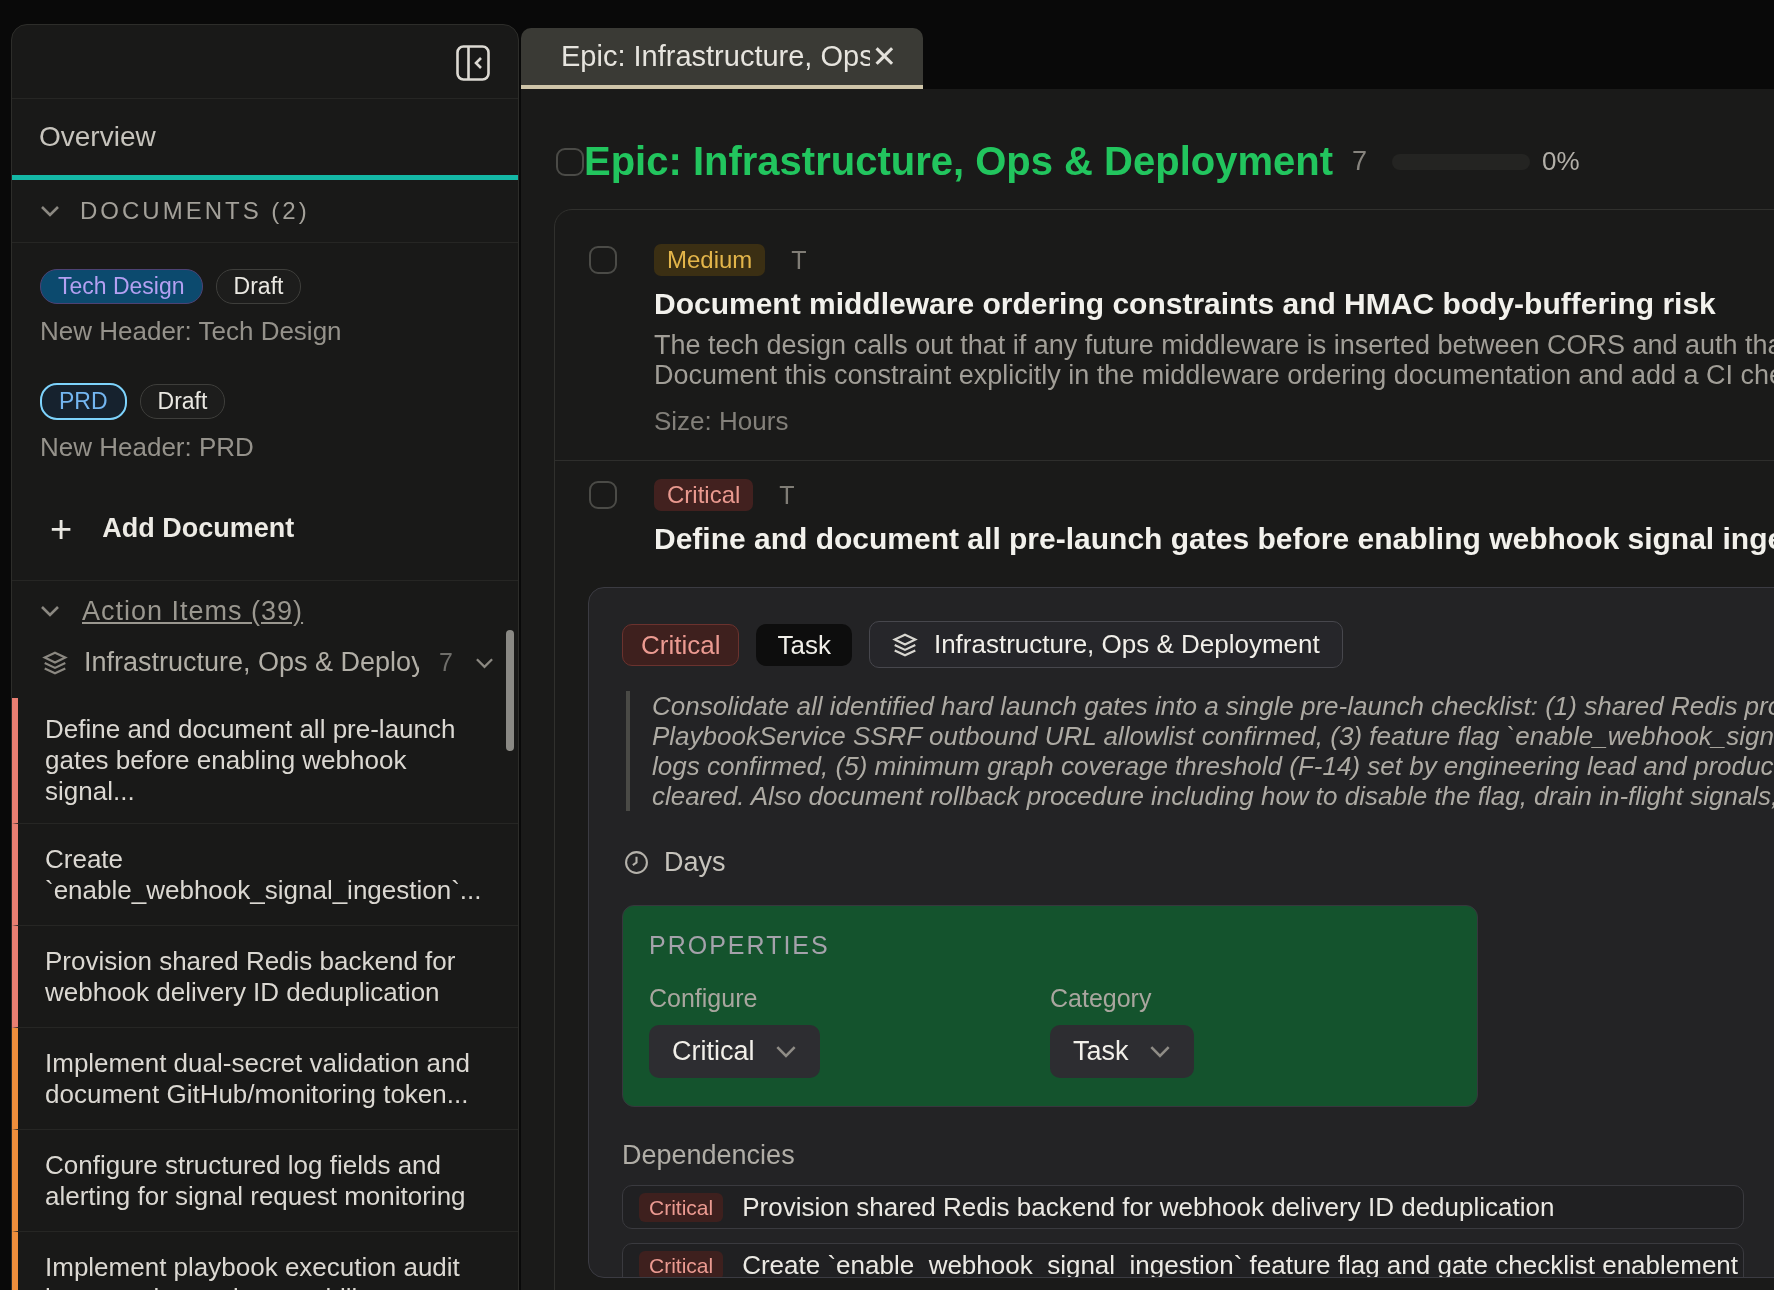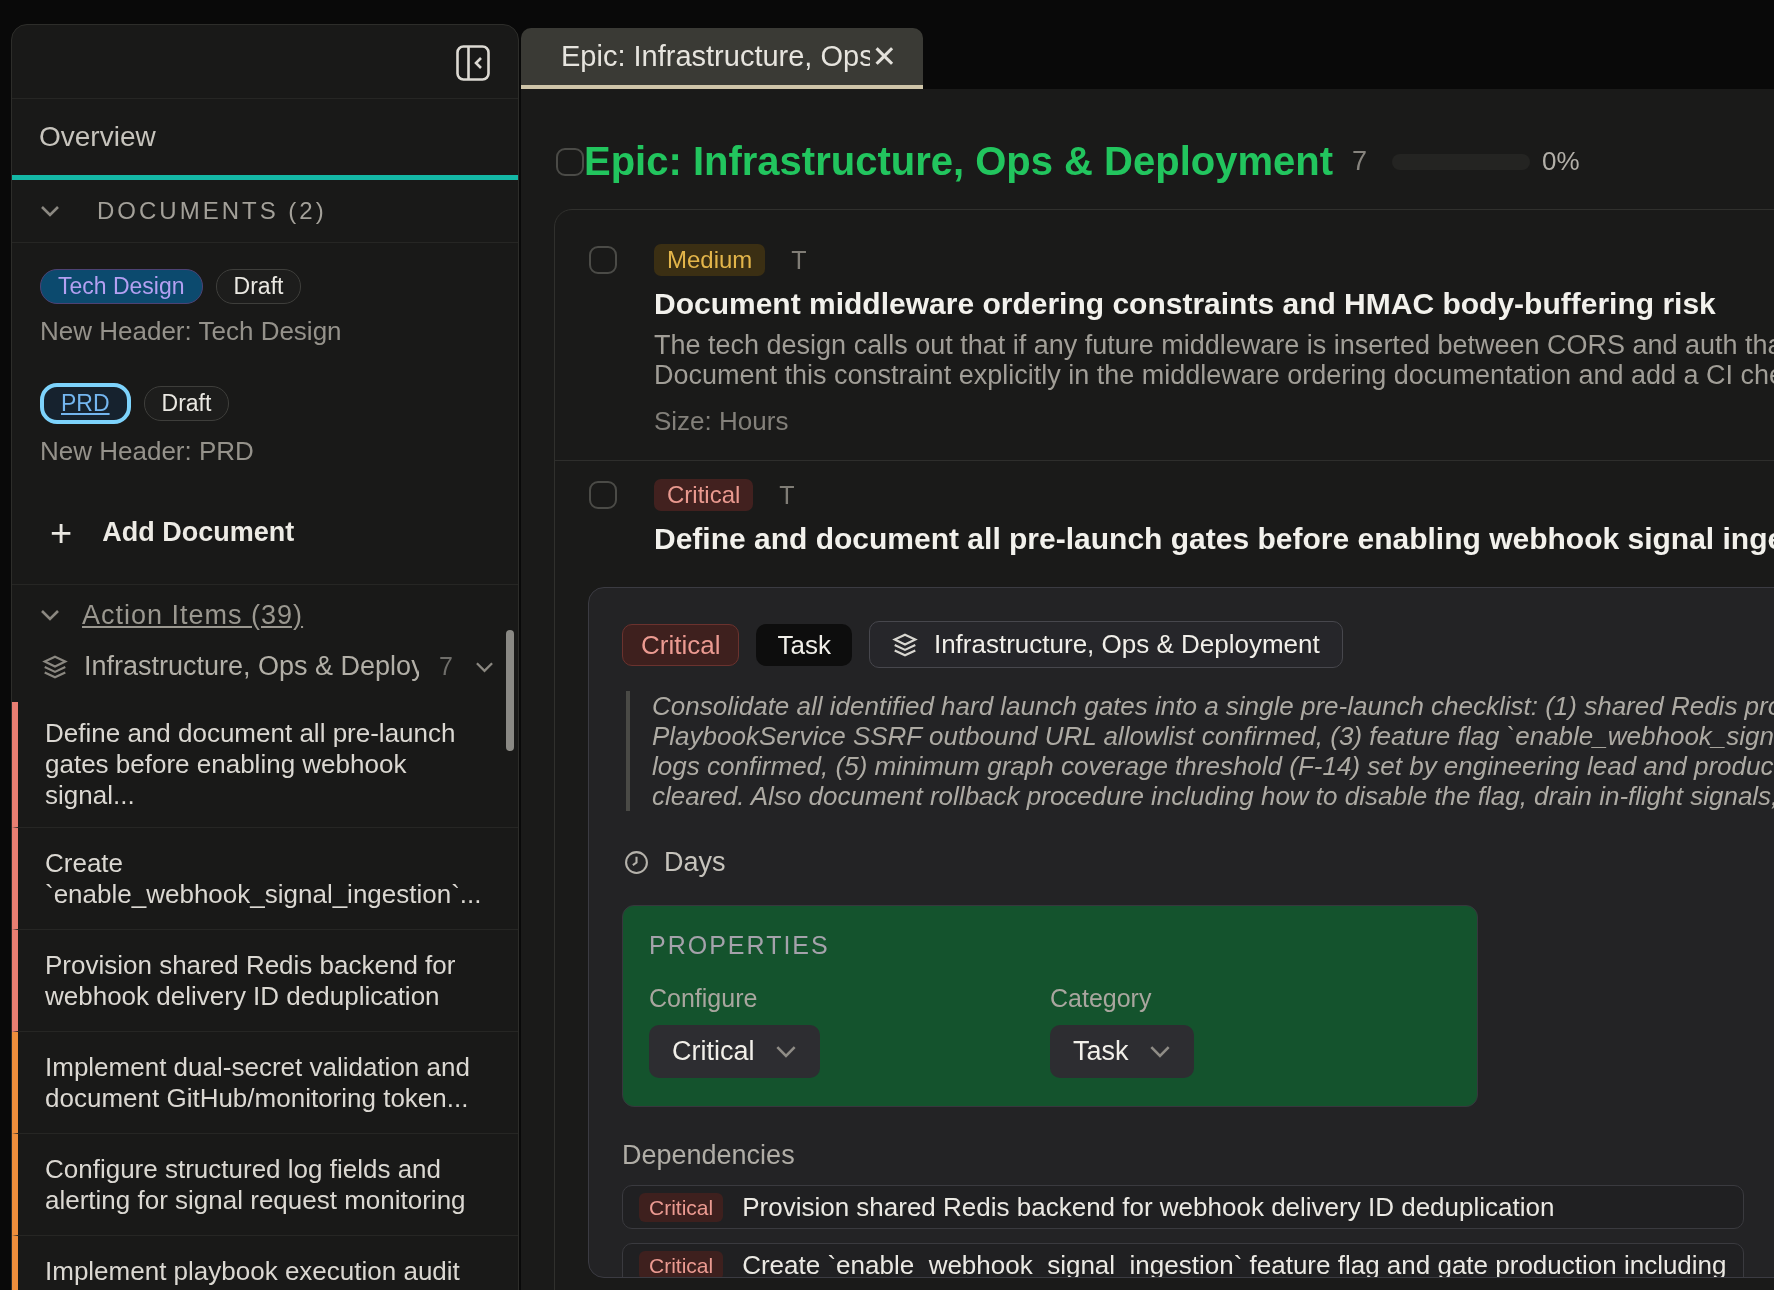--- a/index.html
+++ b/index.html
@@ -21,33 +21,33 @@
   .collapse-btn {
     position:absolute; right:26px; top:18px; width:38px; height:40px;
     background:none; border:none; padding:0; color:#dcd9d2; cursor:pointer;
     display:flex; align-items:center; justify-content:center;
   }
   .sb-overview {
     height:76px; display:flex; align-items:center; padding:0 27px;
     border-bottom:5px solid #14b8a6; font-size:28px; color:#c7c4bd;
   }
   .sec-header {
-    height:62px; display:flex; align-items:center; gap:37px; padding:0 28px;
+    height:62px; display:flex; align-items:center; gap:20px; padding:0 28px;
     color:#a3a099; font-size:24px; letter-spacing:3px;
     border-bottom:1px solid #262624;
   }
   .sec-header .chev { color:#8b8881; }
   .docs-block { padding:26px 28px 4px 28px; }
   .badge-row { display:flex; gap:13px; align-items:center; }
   .pill {
     font-size:23px; line-height:23px; padding:5px 17px; border-radius:17px;
     white-space:nowrap;
   }
   .pill.techdesign { color:#b4a0f2; background:#0c4a6e; border:1px solid #4d4273; }
-  .pill.prd        { color:#74b6f0; background:#16222e; border:4px solid #7dd3fc;text-decoration:underline; }
+  .pill.prd        { color:#74b6f0; background:#16222e; border:2px solid #7dd3fc; }
   .pill.draft      { color:#eae8e2; background:#1d1d1c; border:1px solid #3e3e3b; }
   .doc-title { font-size:26px; color:#95928b; margin:12px 0 36px 0; }
   .add-doc {
     display:flex; align-items:center; gap:30px; background:none; border:none;
     color:#edebe5; font-size:27px; font-weight:700; padding:14px 0 32px 10px;
     font-family:inherit; cursor:pointer;
   }
   .add-doc .plus { font-size:38px; font-weight:400; line-height:28px; color:#e9e7e1; }
   .action-header {
     height:60px; display:flex; align-items:center; gap:22px; padding:0 28px;
@@ -392,18 +392,18 @@
       </div>
 
       <div class="deps-label">Dependencies</div>
 
       <div class="dep-row">
         <span class="dep-badge">Critical</span>
         <span class="dep-text">Provision shared Redis backend for webhook delivery ID deduplication</span>
       </div>
       <div class="dep-row">
         <span class="dep-badge">Critical</span>
-        <span class="dep-text">Create `enable_webhook_signal_ingestion` feature flag and gate production including</span>
+        <span class="dep-text">Create `enable_webhook_signal_ingestion` feature flag and gate checklist enablement</span>
       </div>
     </div>
 
   </div>
 </div>
 
 </body></html>

